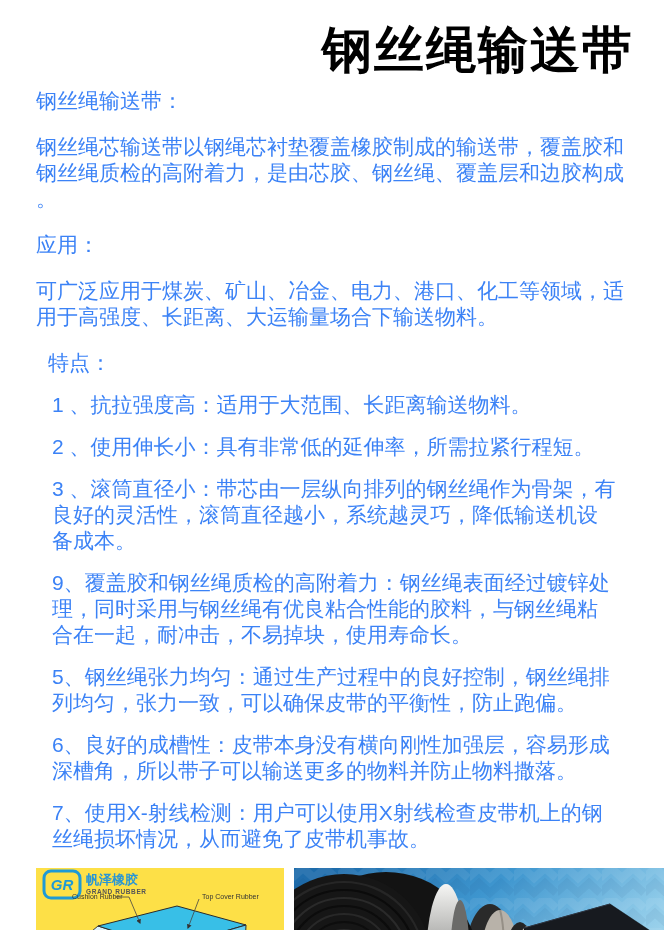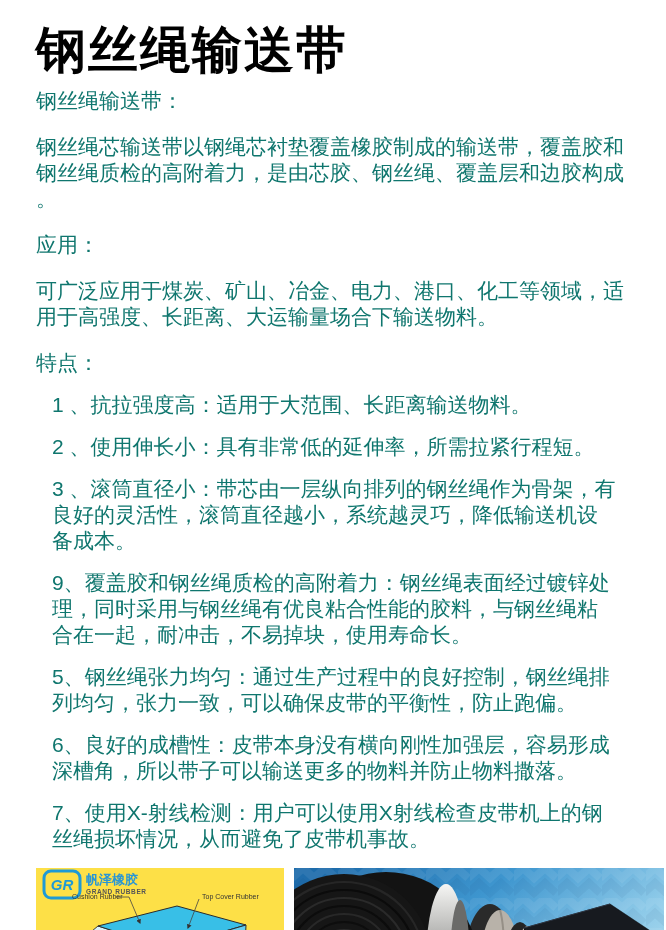--- a/index.html
+++ b/index.html
@@ -3,30 +3,30 @@
 <meta charset="utf-8">
 <style>
   html,body{margin:0;padding:0;}
   body{
     width:666px;height:930px;background:#ffffff;overflow:hidden;
     font-family:"Liberation Sans",sans-serif;color:#000;
     -webkit-font-smoothing:antialiased;
   }
   .doc{padding:0 32px 0 36px;}
   h1.title{
-    font-size:50px;font-weight:700;text-align:left;
+    font-size:50px;font-weight:700;text-align:right;
     margin:20px 0 8px 0;line-height:1.2;letter-spacing:2px;color:#000;
   }
   .tline,.para,.feature{
-    font-size:21px;line-height:26px;color:#0f766e;
+    font-size:21px;line-height:26px;color:#3b82f6;
     word-break:break-all;line-break:anywhere;
   }
   .tline{margin:0 0 20px 0;}
   .para{margin:0 0 20px 0;}
-  .features .tline{margin:0;}
+  .features .tline{margin:12px;}
   .feature{margin:16px;}
   .images{
     display:flex;gap:10px;align-items:flex-start;margin-top:14px;
   }
   .img-frame{flex:0 0 auto;display:block;}
   .diagram-frame{width:248px;height:160px;background:#fde047;}
   .photo-frame{width:370px;height:160px;}
   svg{display:block;}
   .diag-label{font-size:7px;fill:#333;}
   .brand-cn{font-size:13px;font-weight:700;fill:#2a96d4;}

